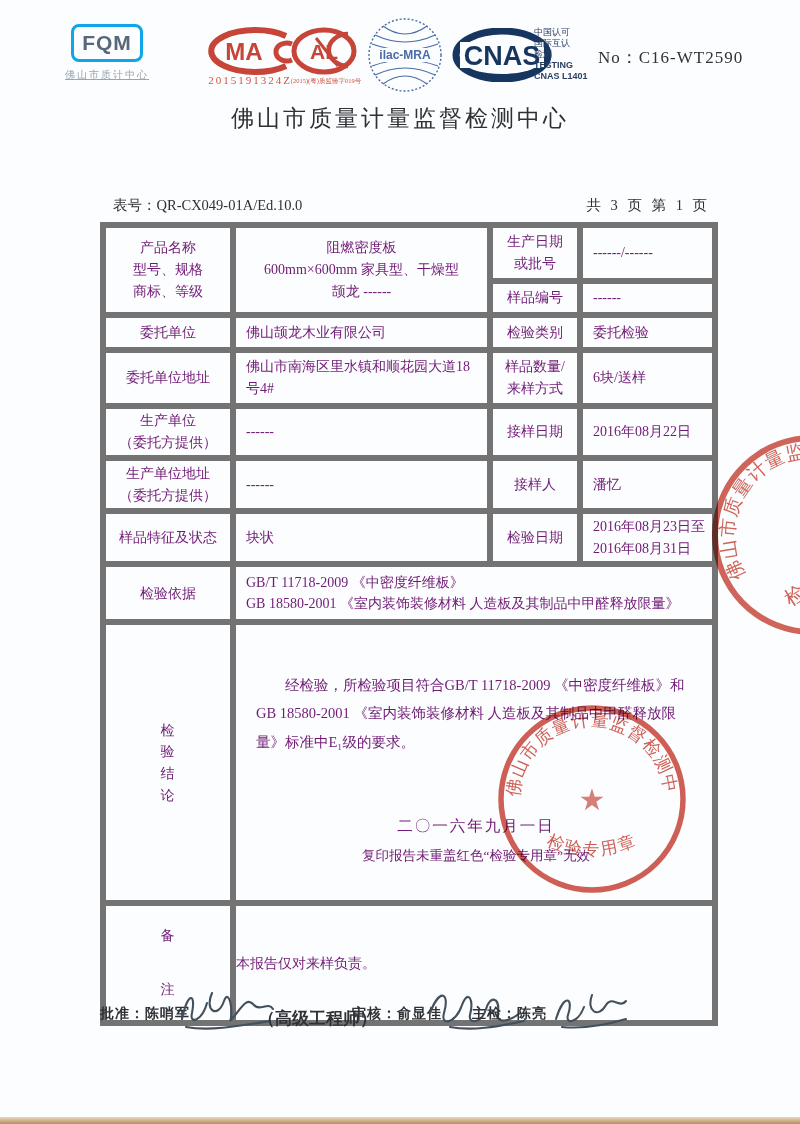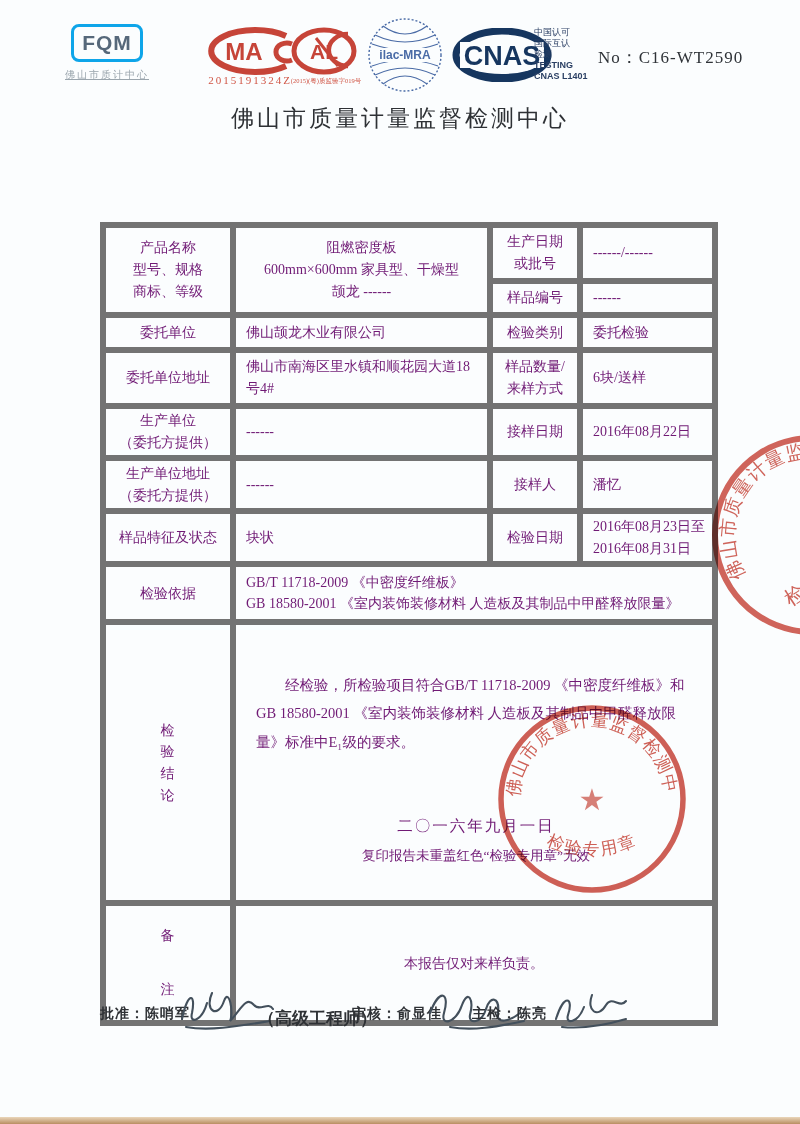--- a/index.html
+++ b/index.html
@@ -42,21 +42,21 @@
   td.lab { text-align:center; }
   td.val { text-align:left; padding:2px 6px 2px 10px; }
   td.val-center { text-align:center; padding:2px 12px; line-height:1.9; }
   td.basis { padding:4px 6px 4px 10px; font-size:13px; line-height:2.05; }
   td.v-label { text-align:center; line-height:56px; font-size:15px; letter-spacing:1px; }
   td.v-label.remark { line-height:54px; }
   .concl-wrap { display:flex; flex-direction:column; height:100%; padding:24px 16px 12px 20px; }
   .concl-text { text-indent:2em; text-align:left; line-height:1.95; font-size:14.5px; white-space:normal; }
   .concl-date { margin-top:58px; text-align:center; font-size:15.5px; letter-spacing:2px; }
   .concl-note { margin-top:8px; text-align:center; font-size:13.5px; }
-  td.remark-val { text-align:center; font-size:14.5px; }
+  td.remark-val { font-size:14.5px; }
 
   
   .footer { position:absolute; left:0; top:975px; width:800px; height:80px; font-size:14px; color:#2e3135; }
   .footer .lbl { position:absolute; font-weight:600; letter-spacing:1px; }
   .footer .title-note { position:absolute; font-weight:700; font-size:17px; }
   .sig { position:absolute; }
   .sig path { stroke:#43505c; stroke-width:2.1; fill:none; stroke-linecap:round; }
 
   
   .stamp { position:absolute; mix-blend-mode:multiply; pointer-events:none; }
@@ -117,20 +117,24 @@
       <div>检测</div>
       <div class="b">TESTING</div>
       <div class="b">CNAS L1401</div>
     </div>
 
     <div class="report-no">No：C16-WT2590</div>
   </div>
 
   <div class="title">佛山市质量计量监督检测中心</div>
 
+  <div class="meta">
+    <span class="form-no">表号：QR-CX049-01A/Ed.10.0</span>
+    <span class="pages">共 3 页  第 1 页</span>
+  </div>
 
   <table class="report">
     <colgroup>
         <col style="width:130px">
         <col style="width:257px">
         <col style="width:90px">
         <col style="width:135px">
       </colgroup>
     <tbody>
         <tr style="height:56px">

